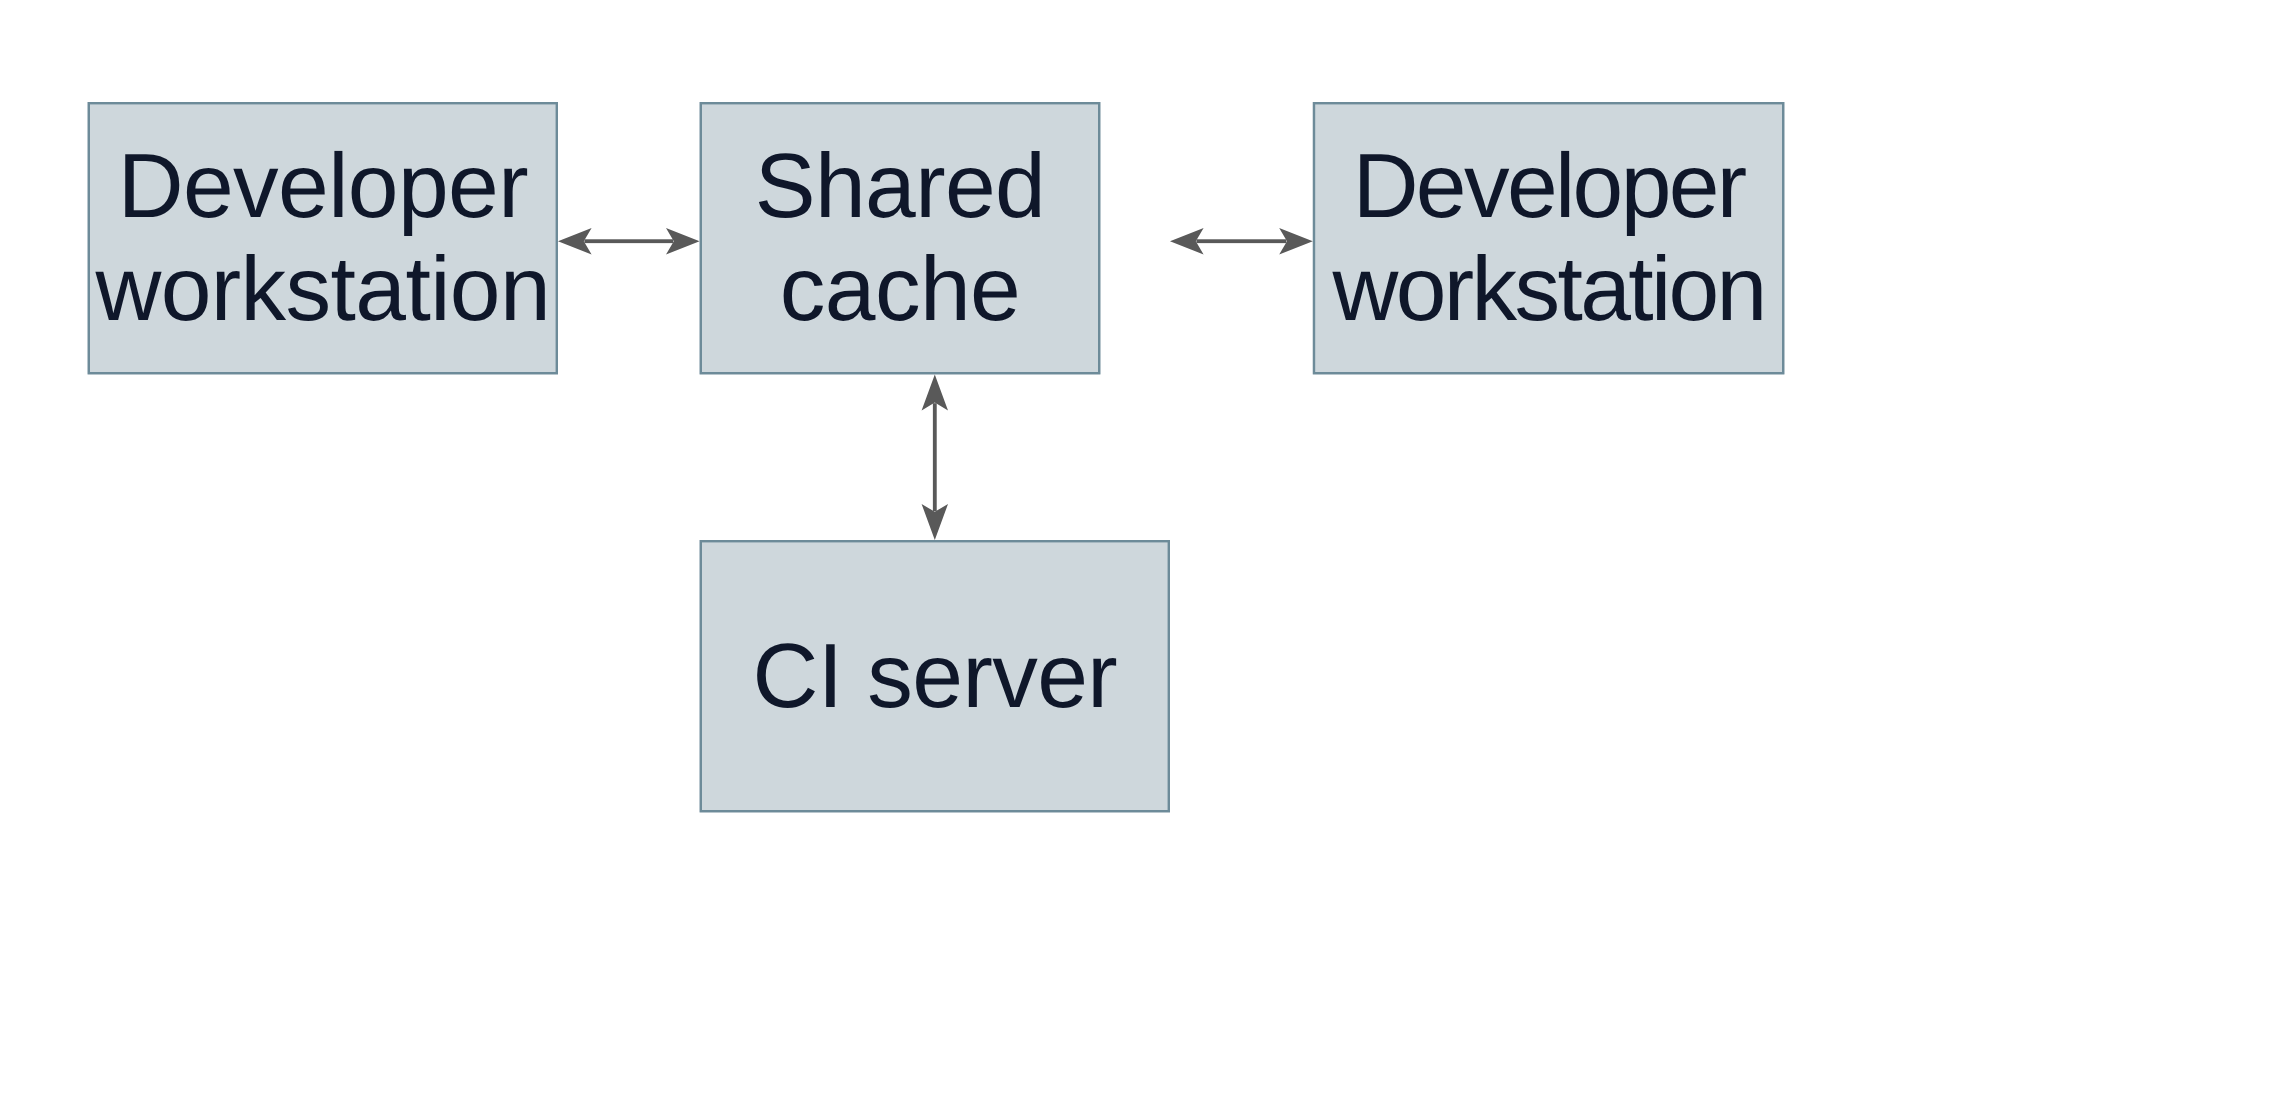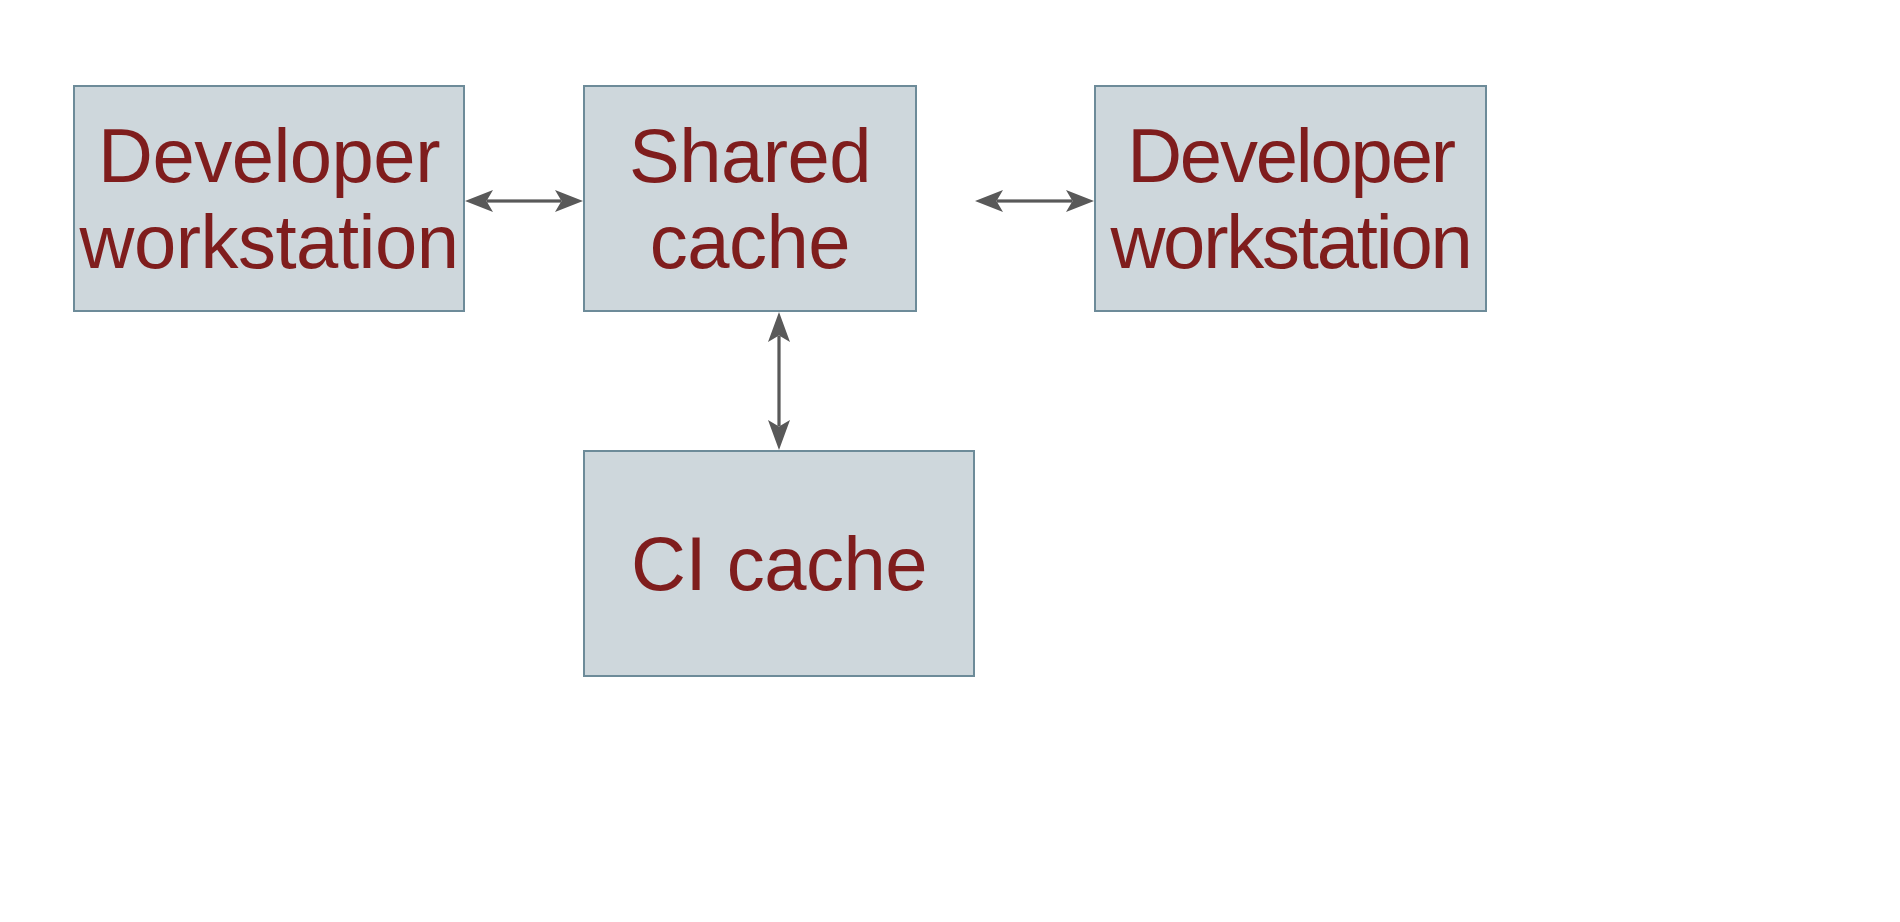--- a/index.html
+++ b/index.html
@@ -26,21 +26,21 @@
     display: flex;
     align-items: center;
     justify-content: center;
     text-align: center;
   }
   .node-label {
     font-family: "Liberation Sans", sans-serif;
     font-weight: 400;
     font-size: 76px;
     line-height: 1.12;
-    color: #7f1d1d;
+    color: #0f172a;
     letter-spacing: -0.5px;
     white-space: pre-line;
     padding: 0 4px;
   }
   .node-label.tight {
     letter-spacing: -2.2px;
   }
   .edge {
     position: absolute;
     overflow: visible;
@@ -64,21 +64,21 @@
     <div class="node-label">Shared
 cache</div>
   </div>
 
   <div class="node" style="left:1094px; top:85px; width:393px; height:227px;">
     <div class="node-label tight">Developer
 workstation</div>
   </div>
 
   <div class="node" style="left:583px; top:450px; width:392px; height:227px;">
-    <div class="node-label">CI cache</div>
+    <div class="node-label">CI server</div>
   </div>
 
   <div class="edge" style="left:465px; top:183px; width:118px; height:36px;">
     <svg width="118" height="36" viewBox="0 0 118 36" aria-hidden="true">
       <g fill="#595959" stroke="none">
         <rect x="22" y="16.4" width="74" height="3.2"></rect>
         <path d="M 0 18 L 28 7 L 21.5 18 L 28 29 Z"></path>
         <path d="M 118 18 L 90 7 L 96.5 18 L 90 29 Z"></path>
       </g>
     </svg>

